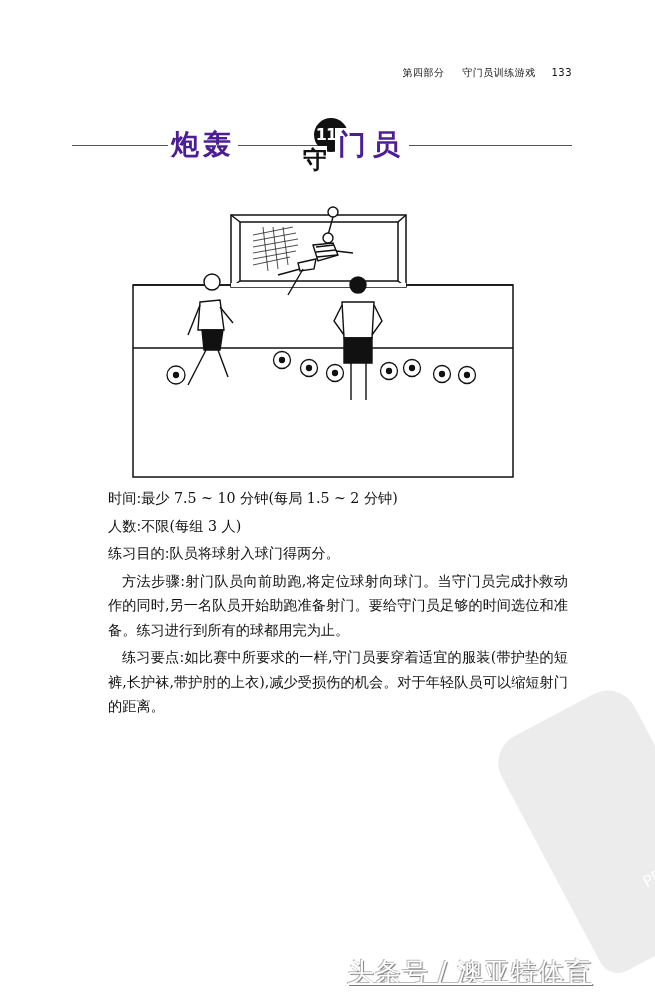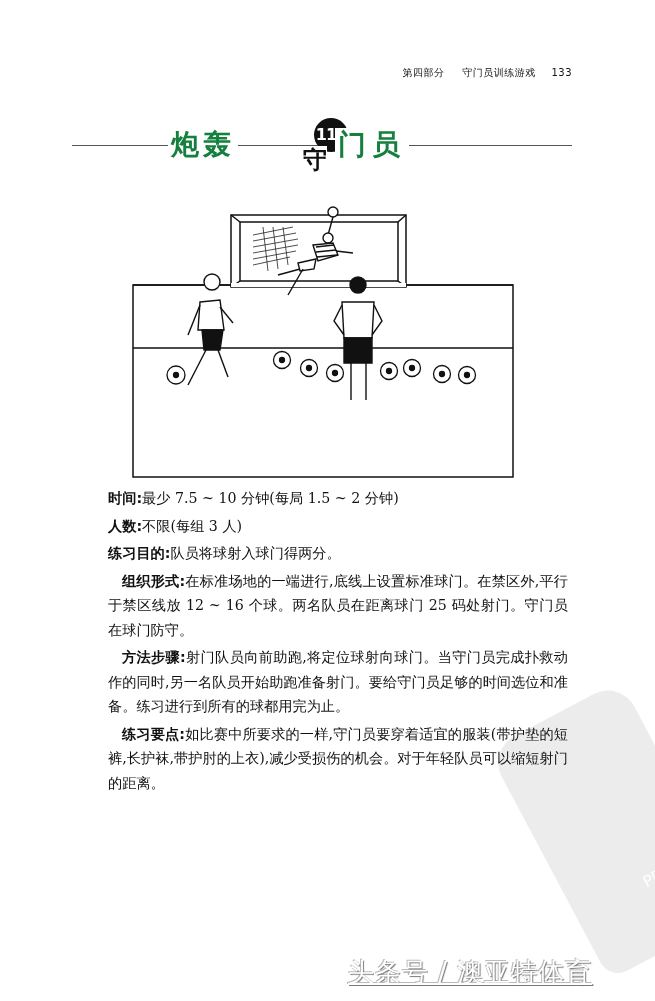--- a/index.html
+++ b/index.html
@@ -46,21 +46,21 @@
   }
   .title-text {
     position: absolute;
     top: 10px;
     font-family: "DejaVu Sans", "Liberation Sans", sans-serif;
     font-weight: bold;
     font-size: 28px;
     line-height: 34px;
     background: #fff;
     padding: 0 3px;
-    color: #15803d;
+    color: #4c1d95;
     letter-spacing: 4px;
   }
   .title-left { left: 96px; }
   .title-right { left: 263px; font-weight: bold; letter-spacing: 6px; }
   .badge {
     position: absolute;
     left: 230px;
     top: 0;
     width: 34px;
     height: 34px;
@@ -104,21 +104,21 @@
     line-height: 24.5px;
     color: #111;
   }
   .body-text p {
     margin: 0 0 3px 0;
     text-align: justify;
   }
   .body-text p.indent { text-indent: 14px; }
   .body-text .lbl {
     font-family: "DejaVu Sans", "Liberation Sans", sans-serif;
-    font-weight: bold;
+    font-weight: normal;
   }
 
   .watermark-stamp {
     position: absolute;
     left: 540px;
     top: 700px;
     width: 150px;
     height: 260px;
     transform: rotate(-28deg);
     background: rgba(200,200,200,0.35);
@@ -244,18 +244,17 @@
 </svg>
 
 <div class="watermark-stamp">
   <span>PDG</span>
 </div>
 
 <div class="body-text">
   <p><span class="lbl">时间:</span><span>最少 7.5 ~ 10 分钟(每局 1.5 ~ 2 分钟)</span></p>
   <p><span class="lbl">人数:</span><span>不限(每组 3 人)</span></p>
   <p><span class="lbl">练习目的:</span><span>队员将球射入球门得两分。</span></p>
-  <p class="indent"><span class="lbl">组织形式:</span><span>在标准场地的一端进行,底线上设置标准球门。在禁区外,平行于禁区线放 12 ~ 16 个球。两名队员在距离球门 25 码处射门。守门员在球门防守。</span></p>
   <p class="indent"><span class="lbl">方法步骤:</span><span>射门队员向前助跑,将定位球射向球门。当守门员完成扑救动作的同时,另一名队员开始助跑准备射门。要给守门员足够的时间选位和准备。练习进行到所有的球都用完为止。</span></p>
   <p class="indent"><span class="lbl">练习要点:</span><span>如比赛中所要求的一样,守门员要穿着适宜的服装(带护垫的短裤,长护袜,带护肘的上衣),减少受损伤的机会。对于年轻队员可以缩短射门的距离。</span></p>
 </div>
 
 <div class="footer-watermark">头条号 / 澳亚特体育</div>
 
 </body></html>

